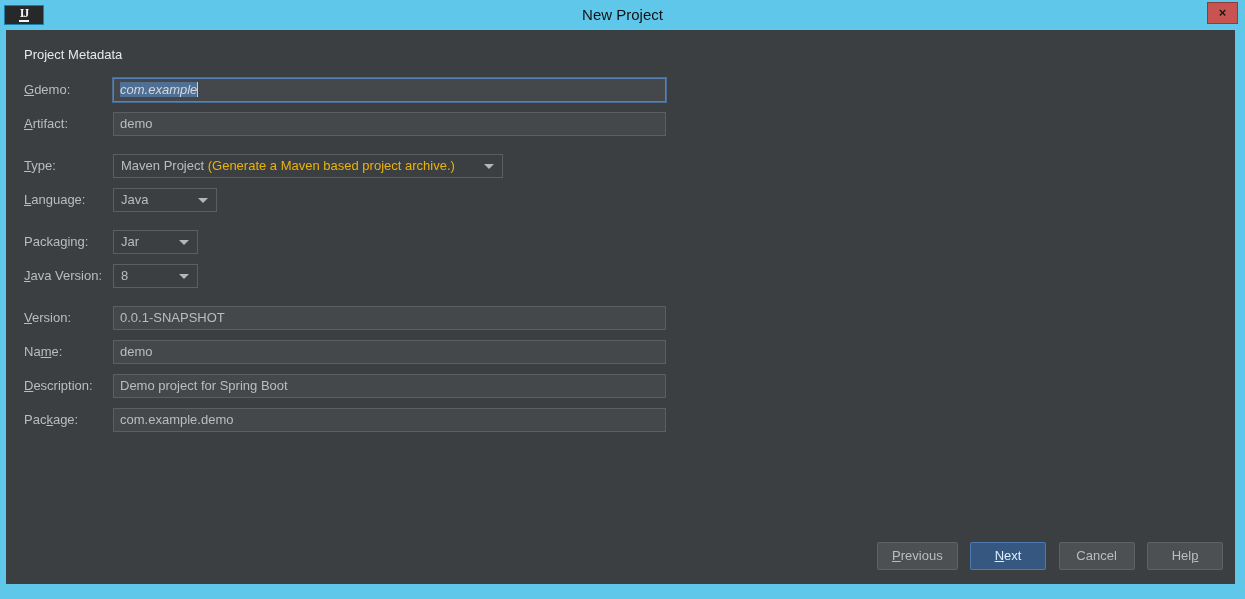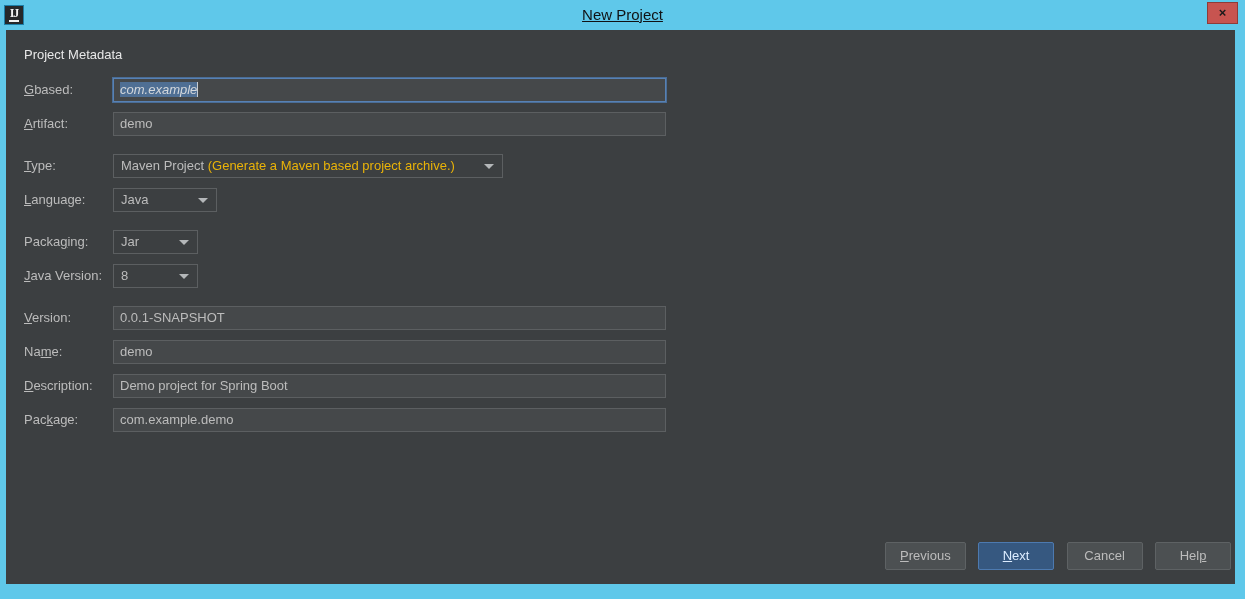--- a/index.html
+++ b/index.html
@@ -27,21 +27,21 @@
   #titlebar {
     position: absolute;
     left: 0; top: 0;
     width: 1245px;
     height: 30px;
     background: #5fc8ea;
   }
   #app-icon {
     position: absolute;
     left: 4px; top: 5px;
-    width: 20px; height: 20px;
+    width: 40px; height: 20px;
     background: #26282a;
     border: 1px solid #1d7fa8;
     box-sizing: border-box;
     color: #f2f2f2;
     font-family: "Liberation Serif", serif;
     font-size: 12px;
     font-weight: bold;
     line-height: 11px;
     text-align: center;
     padding-top: 2px;
@@ -56,21 +56,20 @@
   }
   #title-text {
     position: absolute;
     left: 0; top: 0;
     width: 1245px;
     height: 28px;
     line-height: 30px;
     text-align: center;
     color: #101214;
     font-size: 15px;
-    text-decoration: underline;
   }
   #close-button {
     position: absolute;
     right: 7px; top: 2px;
     width: 31px; height: 22px;
     background: #c75450;
     border: 1px solid #8f3b38;
     box-sizing: border-box;
     color: #17191a;
     font-size: 13px;
@@ -188,21 +187,21 @@
     border-top: 5px solid #b4b7b9;
   }
   .combo.type   { width: 390px; }
   .combo.lang   { width: 104px; }
   .combo.pack   { width: 85px; }
   .combo.jver   { width: 85px; }
 
   
   #buttons {
     position: absolute;
-    right: 4px;
+    right: 12px;
     bottom: 14px;
     height: 28px;
   }
   .btn {
     display: inline-block;
     height: 28px;
     min-width: 76px;
     box-sizing: border-box;
     background: #4c5052;
     border: 1px solid #5e6264;
@@ -234,21 +233,21 @@
     </div>
     <div id="title-text">New Project</div>
     <div id="close-button">×</div>
   </div>
 
   <div id="dialog">
 
     <div id="section-title">Project Metadata</div>
 
     <div class="row" style="top:48px;">
-      <div class="flabel"><span></span><u>G</u><span>based:</span></div>
+      <div class="flabel"><span></span><u>G</u><span>demo:</span></div>
       <div class="tfield wide focused"><span class="sel">com.example</span><span class="caret"></span></div>
     </div>
 
     <div class="row" style="top:82px;">
       <div class="flabel"><span></span><u>A</u><span>rtifact:</span></div>
       <div class="tfield wide">demo</div>
     </div>
 
     <div class="row" style="top:124px;">
       <div class="flabel"><span></span><u>T</u><span>ype:</span></div>

